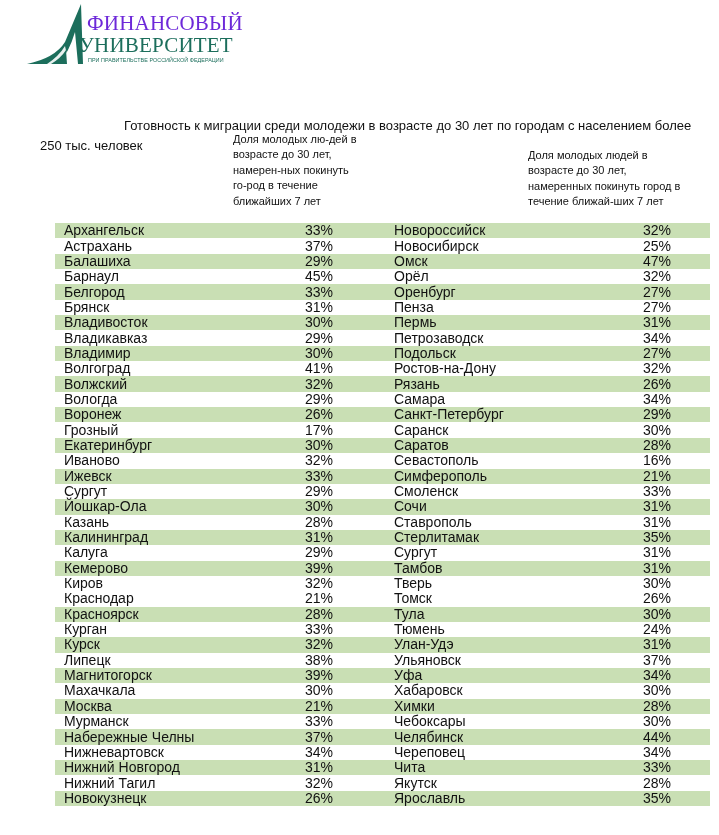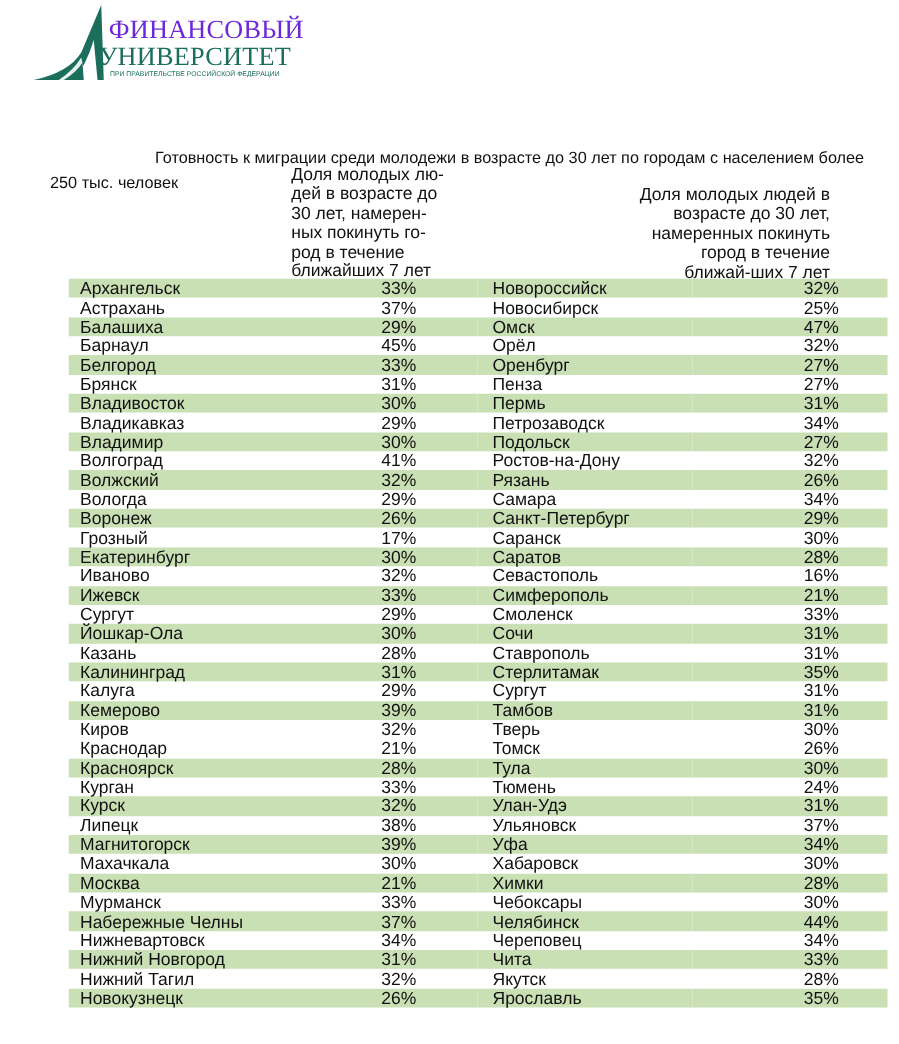--- a/index.html
+++ b/index.html
@@ -4,23 +4,23 @@
 <style>
   html, body { margin:0; padding:0; background:#ffffff; }
   body { width:719px; height:835px; position:relative; overflow:hidden; font-family:"Liberation Sans", sans-serif; color:#111; }
   .logo { position:absolute; left:25px; top:2px; width:210px; height:64px; }
   .logo svg { position:absolute; left:0; top:0; }
   .logo-title1 { position:absolute; left:62px; top:10px; font-family:"Liberation Serif", serif; font-size:21px; color:#6d28d9; letter-spacing:0.2px; white-space:nowrap; line-height:22px; }
   .logo-title2 { position:absolute; left:54px; top:32px; font-family:"Liberation Serif", serif; font-size:21px; color:#1c6e5c; letter-spacing:0.2px; white-space:nowrap; line-height:22px; }
   .logo-sub { position:absolute; left:63px; top:55px; font-size:5.4px; color:#1c6e5c; white-space:nowrap; letter-spacing:0.05px; }
   .heading { position:absolute; left:40px; top:98px; width:670px; font-size:13px; line-height:20px; color:#111;margin-top:18px; }
   .heading .l1 { display:block; padding-left:84px; white-space:nowrap; }
-  .colhead { position:absolute; font-size:14px; line-height:15.4px; color:#111; }
+  .colhead { position:absolute; font-size:11px; line-height:15.4px; color:#111; }
   .colhead1 { left:233px; top:132px; width:125px; }
-  .colhead2 { left:504px; top:148px; width:160px;text-align:right; }
+  .colhead2 { left:528px; top:148px; width:160px; }
   table.data { position:absolute; left:55px; top:223px; width:655px; border-collapse:collapse; font-size:14px; }
   table.data td { height:15.35px; padding:0; line-height:15px; }
   table.data tr.odd td { background:#c9dfb4; }
   td.c1 { width:192px; padding-left:9px !important; }
   td.v1 { width:126px; text-align:center; padding-right:0; }
   td.c2 { width:160px; padding-left:12px !important; }
   td.v2 { text-align:center; padding-left:50px !important; }
 </style>
 </head>
 <body>

